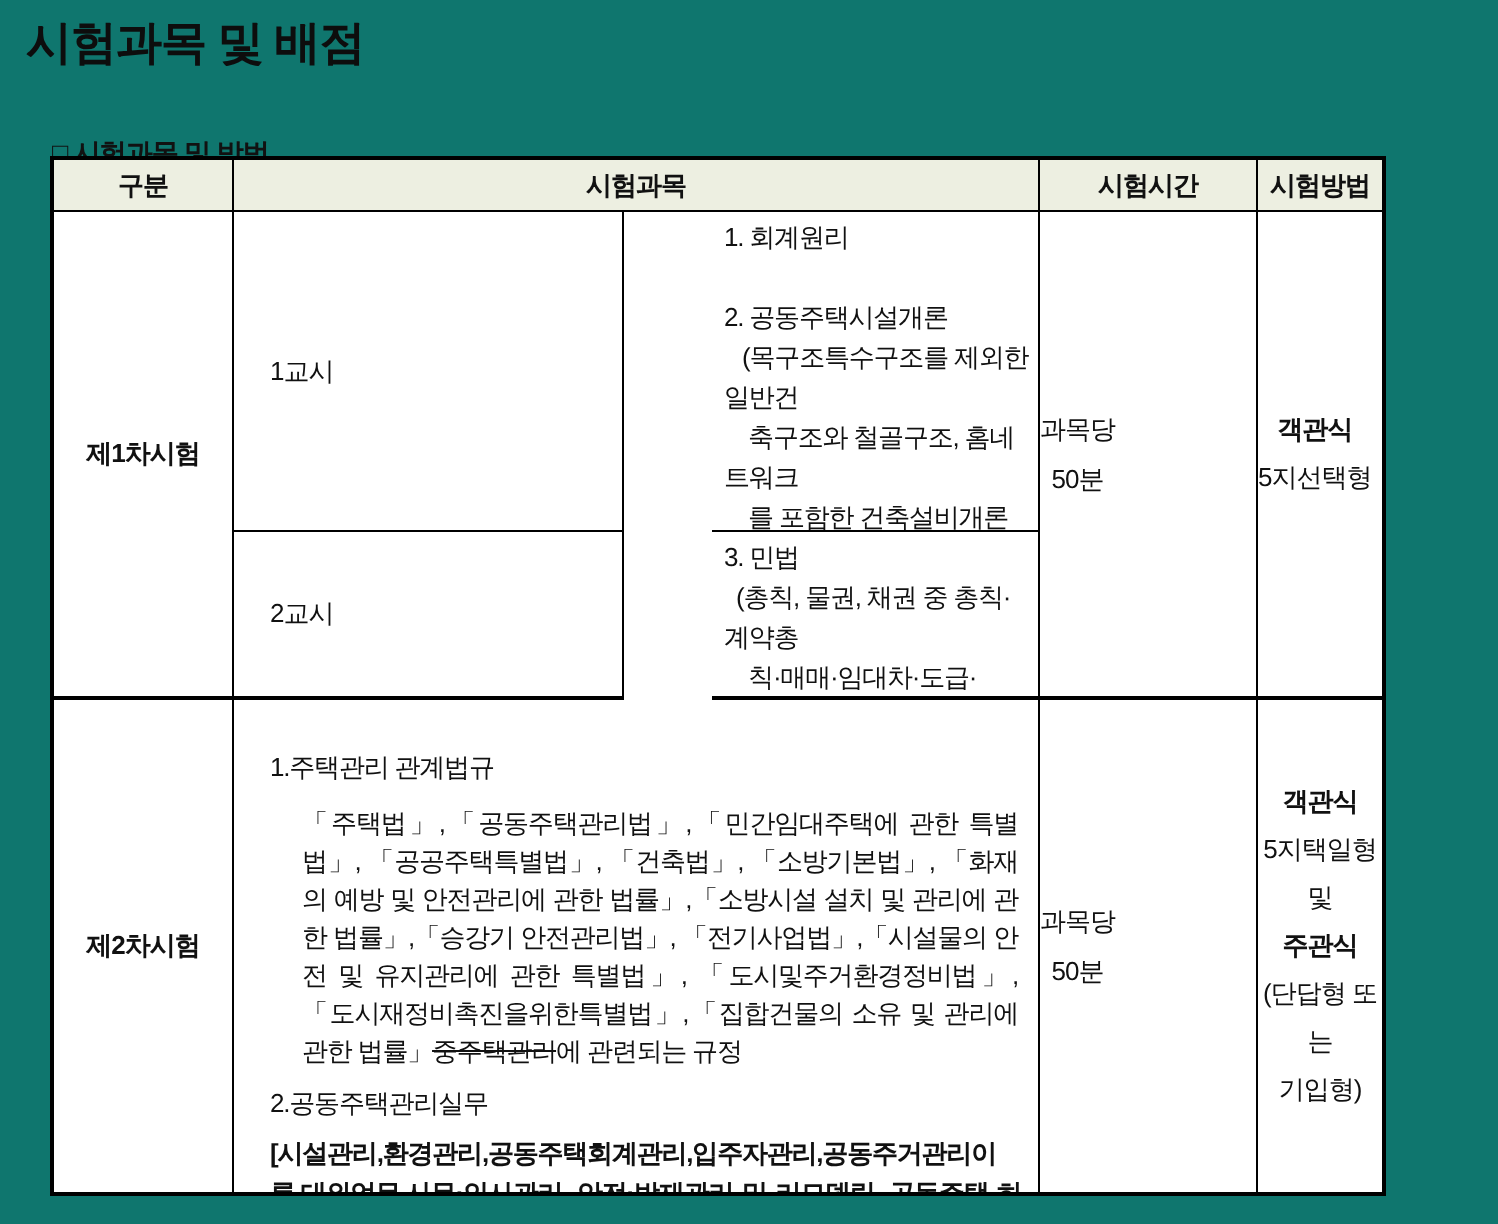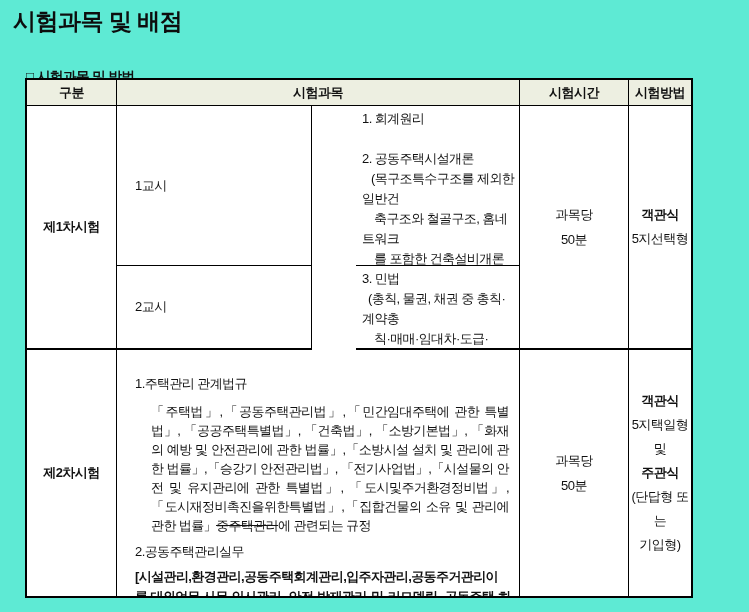--- a/index.html
+++ b/index.html
@@ -1,18 +1,18 @@
 <!DOCTYPE html>
 <html><head>
 <meta charset="utf-8">
 <style>
   * { margin:0; padding:0; box-sizing:border-box; }
   html,body { background:#ffffff; }
   .page {
-    width:749px; height:612px; background:#5eead4; position:relative;
+    width:749px; height:612px; background:#0f766e; position:relative;
     font-family:"Liberation Sans","DejaVu Sans",sans-serif; color:#111;
     overflow:hidden;
   }
   .doc-title {
     position:absolute; left:13px; top:6px;
     font-size:23px; font-weight:bold; color:#0d0d0d; letter-spacing:-0.5px;
   }
   .section-label {
     position:absolute; left:26px; top:68px;
     font-size:13.5px; font-weight:bold; letter-spacing:-0.5px;
@@ -38,21 +38,21 @@
     font-weight:bold; letter-spacing:-0.5px;
     display:flex; align-items:center; justify-content:center;
   }
   .c-period { display:flex; align-items:center; padding-left:18px; letter-spacing:-0.5px; }
   .c-subj {
     padding:3px 4px 0 6px; line-height:20px; letter-spacing:-0.6px;
     white-space:pre-line;
     margin-left:44px;
   }
   .c-center {
-    display:flex; flex-direction:column; align-items:center; justify-content:center;
+    display:flex; flex-direction:column; align-items:flex-start; justify-content:center;
     text-align:center; line-height:25px; letter-spacing:-0.5px;
   }
   .c-center .pre { white-space:pre-line; }
   .bold { font-weight:bold; }
   .method-stack { line-height:24px; }
   .c-subj2 { padding:5px 8px 0 18px; font-size:13px; letter-spacing:-0.6px; }
   .subj2-title { line-height:19px; margin-top:19px; }
   .law-text {
     margin:9px 2px 0 16px; line-height:19px; text-align:justify;
   }

